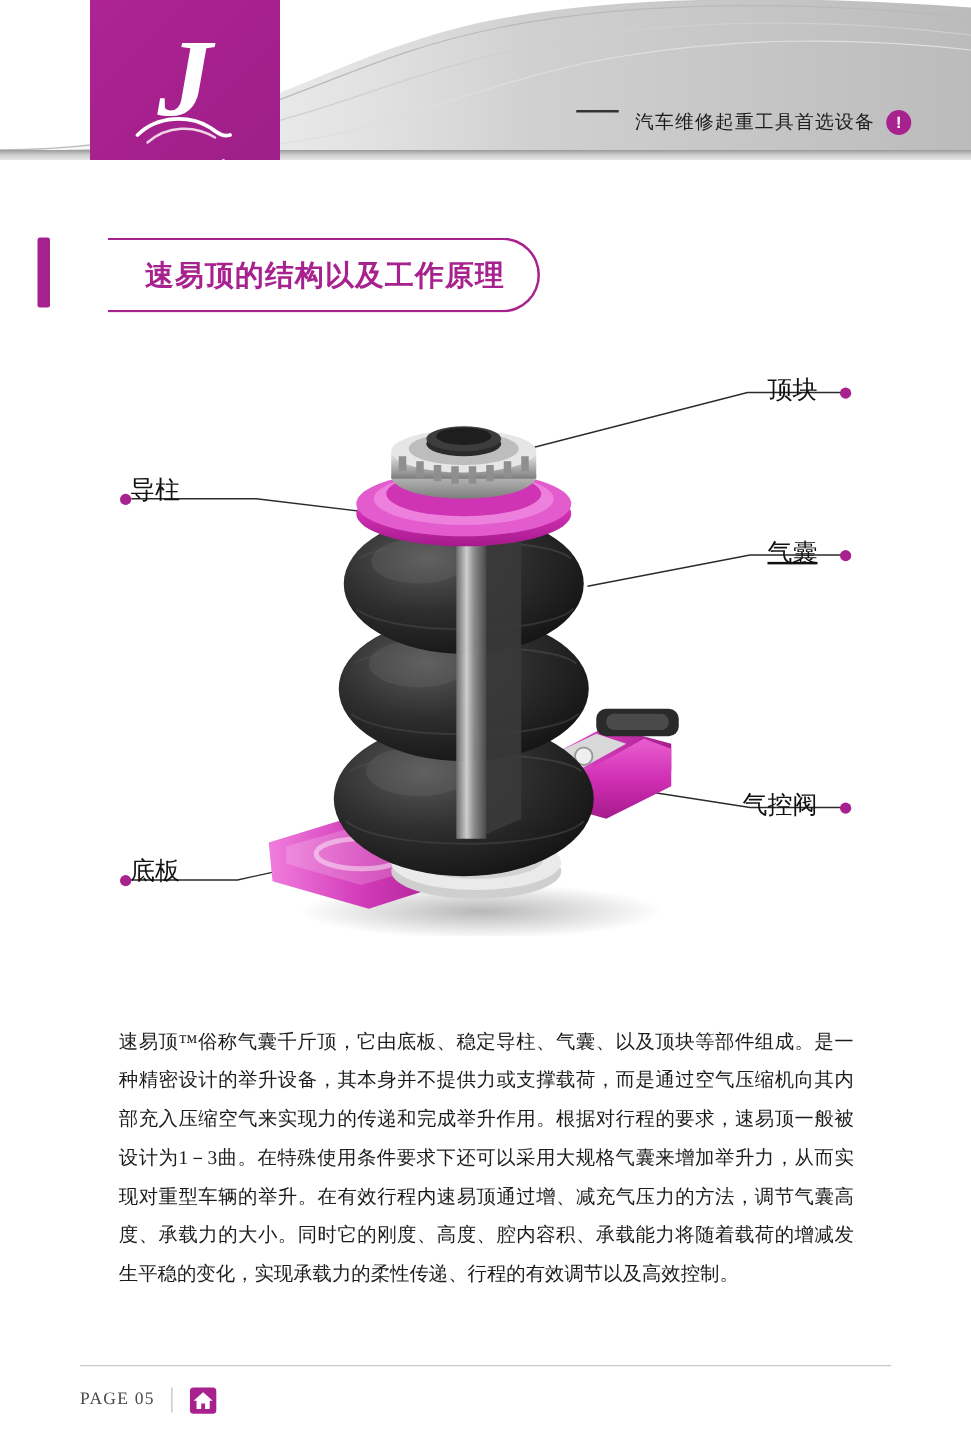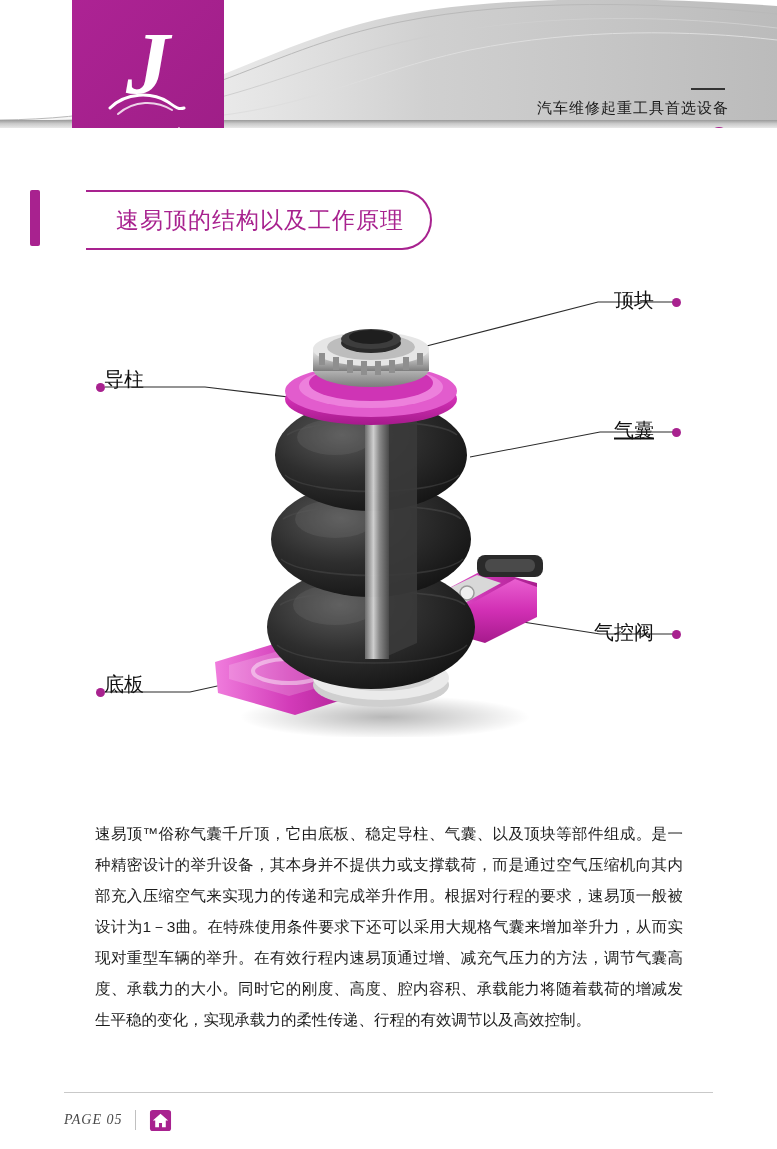--- a/index.html
+++ b/index.html
@@ -45,23 +45,22 @@
     position:absolute; left:36px; top:88px; width:80px; height:28px;
   }
   .logo-text {
     position:absolute; left:0; top:126px; width:152px;
     text-align:center; color:#ffffff;
     font-size:15px; font-weight:bold; letter-spacing:0.5px;
   }
   .logo-text .cn { font-size:15px; }
   .header-tag {
     position:absolute; right:48px; top:88px;
-    display:flex; align-items:flex-end; gap:9px;
+    display:flex; align-items:flex-start; gap:9px;
     z-index:4;
-    flex-direction:column;
   }
   .header-tag .dash {
     display:inline-block; width:34px; height:2px; background:#333; margin-right:4px;
   }
   .header-tag .tag-text {
     font-size:15px; color:#1b1b1b; letter-spacing:1px;
   }
   .header-tag .excl {
     display:inline-block; width:20px; height:20px; border-radius:50%;
     background:#a8228f; color:#fff; font-size:13px; font-weight:bold;
@@ -77,47 +76,47 @@
   }
   .title-pill {
     position:absolute; left:56px; top:0; height:56px;
     padding:0 26px 0 30px;
     border:2px solid #a8228f;
     border-left:none;
     border-radius:0 30px 30px 0;
     display:flex; align-items:center;
   }
   .title-pill .t {
-    color:#a8228f; font-size:23px; font-weight:normal; letter-spacing:1px;
+    color:#a8228f; font-size:23px; font-weight:bold; letter-spacing:1px;
     white-space:nowrap;
   }
   
-  .illus { position:absolute; left:0; top:272px; width:624px; height:480px; }
+  .illus { position:absolute; left:0; top:284px; width:624px; height:480px; }
   .callout-label {
     position:absolute; font-size:20px; color:#111; font-weight:normal;
     white-space:nowrap;
   }
   .dot {
     position:absolute; width:9px; height:9px; border-radius:50%;
     background:#a8228f;
   }
   
   .body-text {
     position:absolute; left:95px; top:818px; width:588px;
     font-size:15.5px; line-height:31px; color:#1c1c1c;
     text-align:justify;
-    font-family:Liberation Sans, sans-serif;
+    font-family:Liberation Serif, serif;
   }
   
   .footer-rule {
     position:absolute; left:64px; top:1092px; width:649px; height:1px; background:#c9c9c9;
   }
   .footer {
     position:absolute; left:64px; top:1100px; width:660px; height:40px;
-    display:flex; align-items:center;font-style:italic;
+    display:flex; align-items:center;
   }
   .page-num {
     font-family:"Liberation Serif", serif;
     font-size:14px; color:#4a4a4a; letter-spacing:1px;
   }
   .footer-sep {
     display:inline-block; width:1px; height:20px; background:#c0c0c0; margin:0 13px;
   }
   .home-icon { width:23px; height:23px; margin-right:10px; }
   .site-url {

